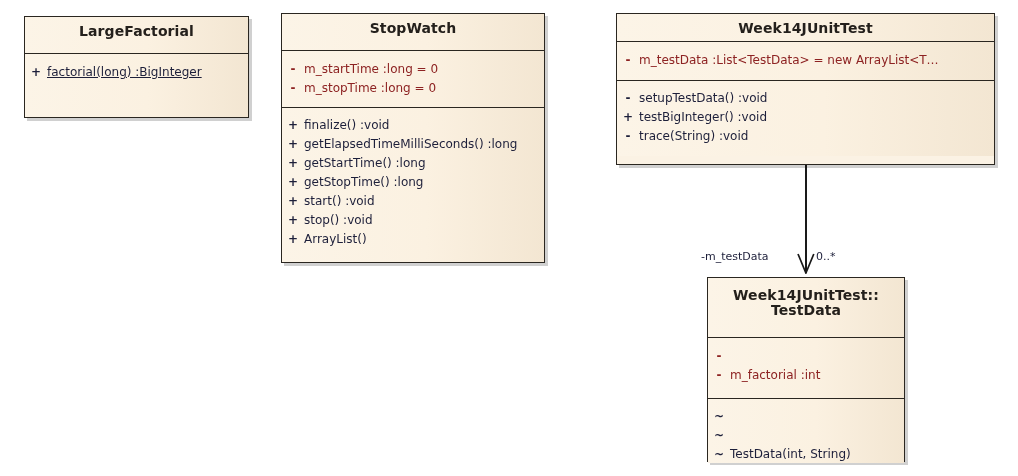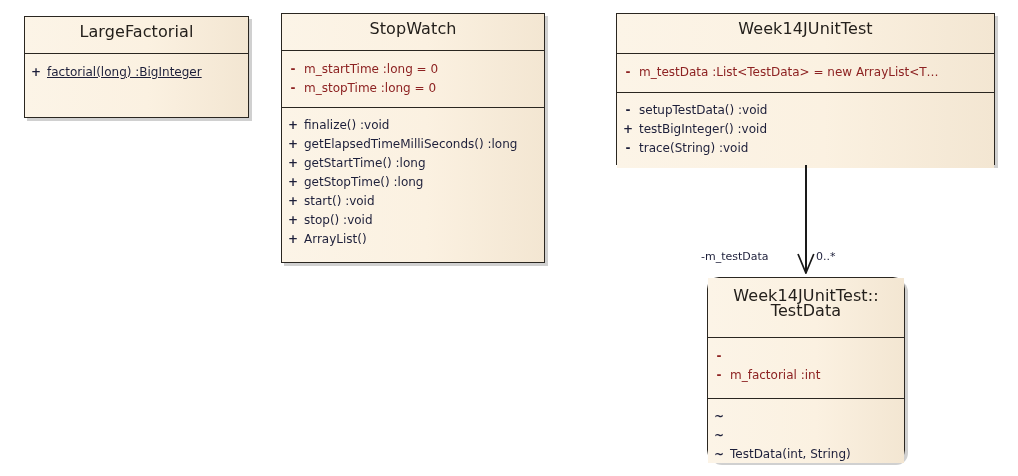--- a/index.html
+++ b/index.html
@@ -28,22 +28,22 @@
     box-sizing: border-box;
     background: #fbf2e4;
     border: 1px solid #2a2620;
     box-shadow: 3px 3px 0 0 rgba(150,150,150,0.45);
   }
 
   .uml-header {
     box-sizing: border-box;
     border-bottom: 1px solid #2a2620;
     text-align: center;
-    font-weight: normal;
-    font-size: 16px;
+    font-weight: bold;
+    font-size: 14px;
     color: #24201c;
     padding: 7px 4px 7px 4px;
     line-height: 15px;
     letter-spacing: 0.1px;
     background: linear-gradient(to right, #fcf4e7 0%, #fbf1e1 55%, #f3e6d2 100%);
   }
 
   .uml-section {
     box-sizing: border-box;
     padding: 6px 4px 6px 0;
@@ -152,21 +152,21 @@
         <span class="sig">stop()  :void</span>
       </div>
       <div class="member">
         <span class="vis">+</span>
         <span class="sig">ArrayList()</span>
       </div>
     </div>
   </div>
 
   <div class="uml-class" style="left:616px; top:13px; width:379px; height:152px;">
-    <div class="uml-header" style="height:40px;">Week14JUnitTest</div>
+    <div class="uml-header" style="height:28px;">Week14JUnitTest</div>
 
     <div class="uml-section attrs" style="height:38px; padding-top:9px;">
       <div class="member">
         <span class="vis">-</span>
         <span class="sig">m_testData  :List&lt;TestData&gt; = new ArrayList&lt;T…</span>
       </div>
     </div>
 
     <div class="uml-section ops" style="height:76px; padding-top:8px;">
       <div class="member">
@@ -177,21 +177,21 @@
         <span class="vis">+</span>
         <span class="sig">testBigInteger()  :void</span>
       </div>
       <div class="member">
         <span class="vis">-</span>
         <span class="sig">trace(String)  :void</span>
       </div>
     </div>
   </div>
 
-  <div class="uml-class" style="left:707px; top:277px; width:198px; height:185px;border-radius:12px;">
+  <div class="uml-class" style="left:707px; top:277px; width:198px; height:185px;">
     <div class="uml-header" style="height:60px; padding-top:10px;">
       <div>Week14JUnitTest::</div>
       <div>TestData</div>
     </div>
 
     <div class="uml-section attrs" style="height:60px; padding-top:9px;">
       <div class="member">
         <span class="vis">-</span>
       </div>
       <div class="member">

